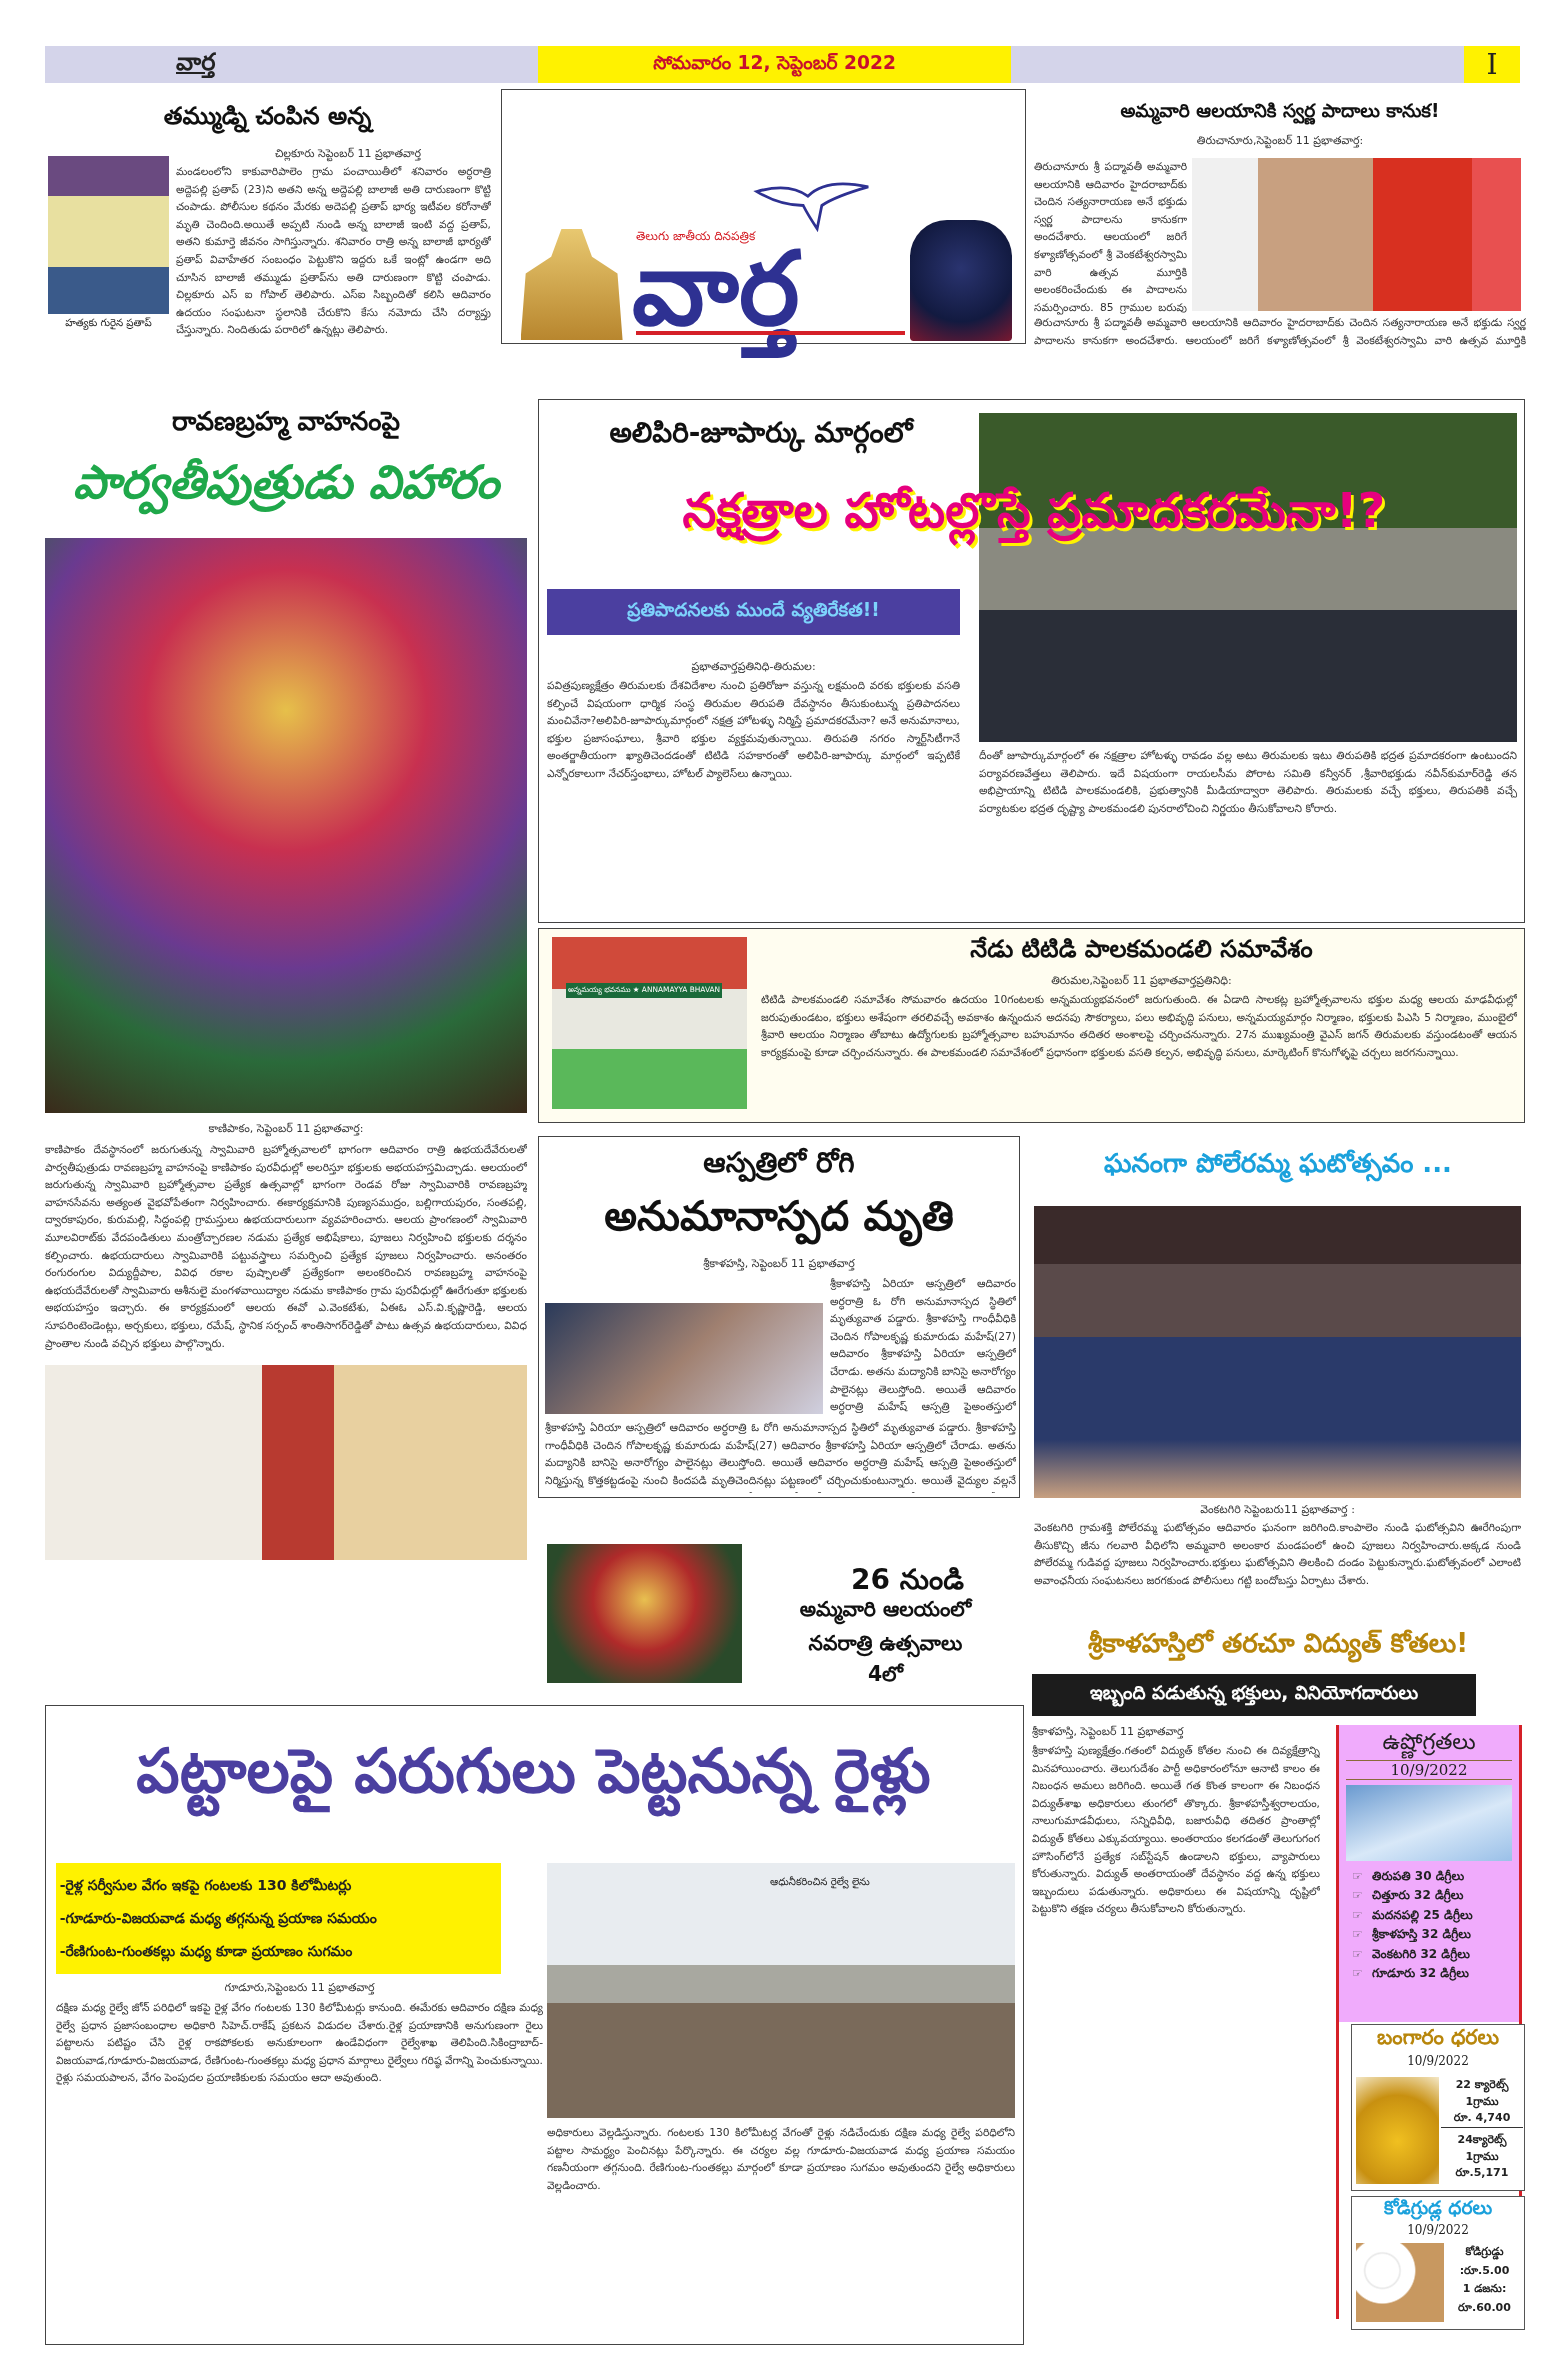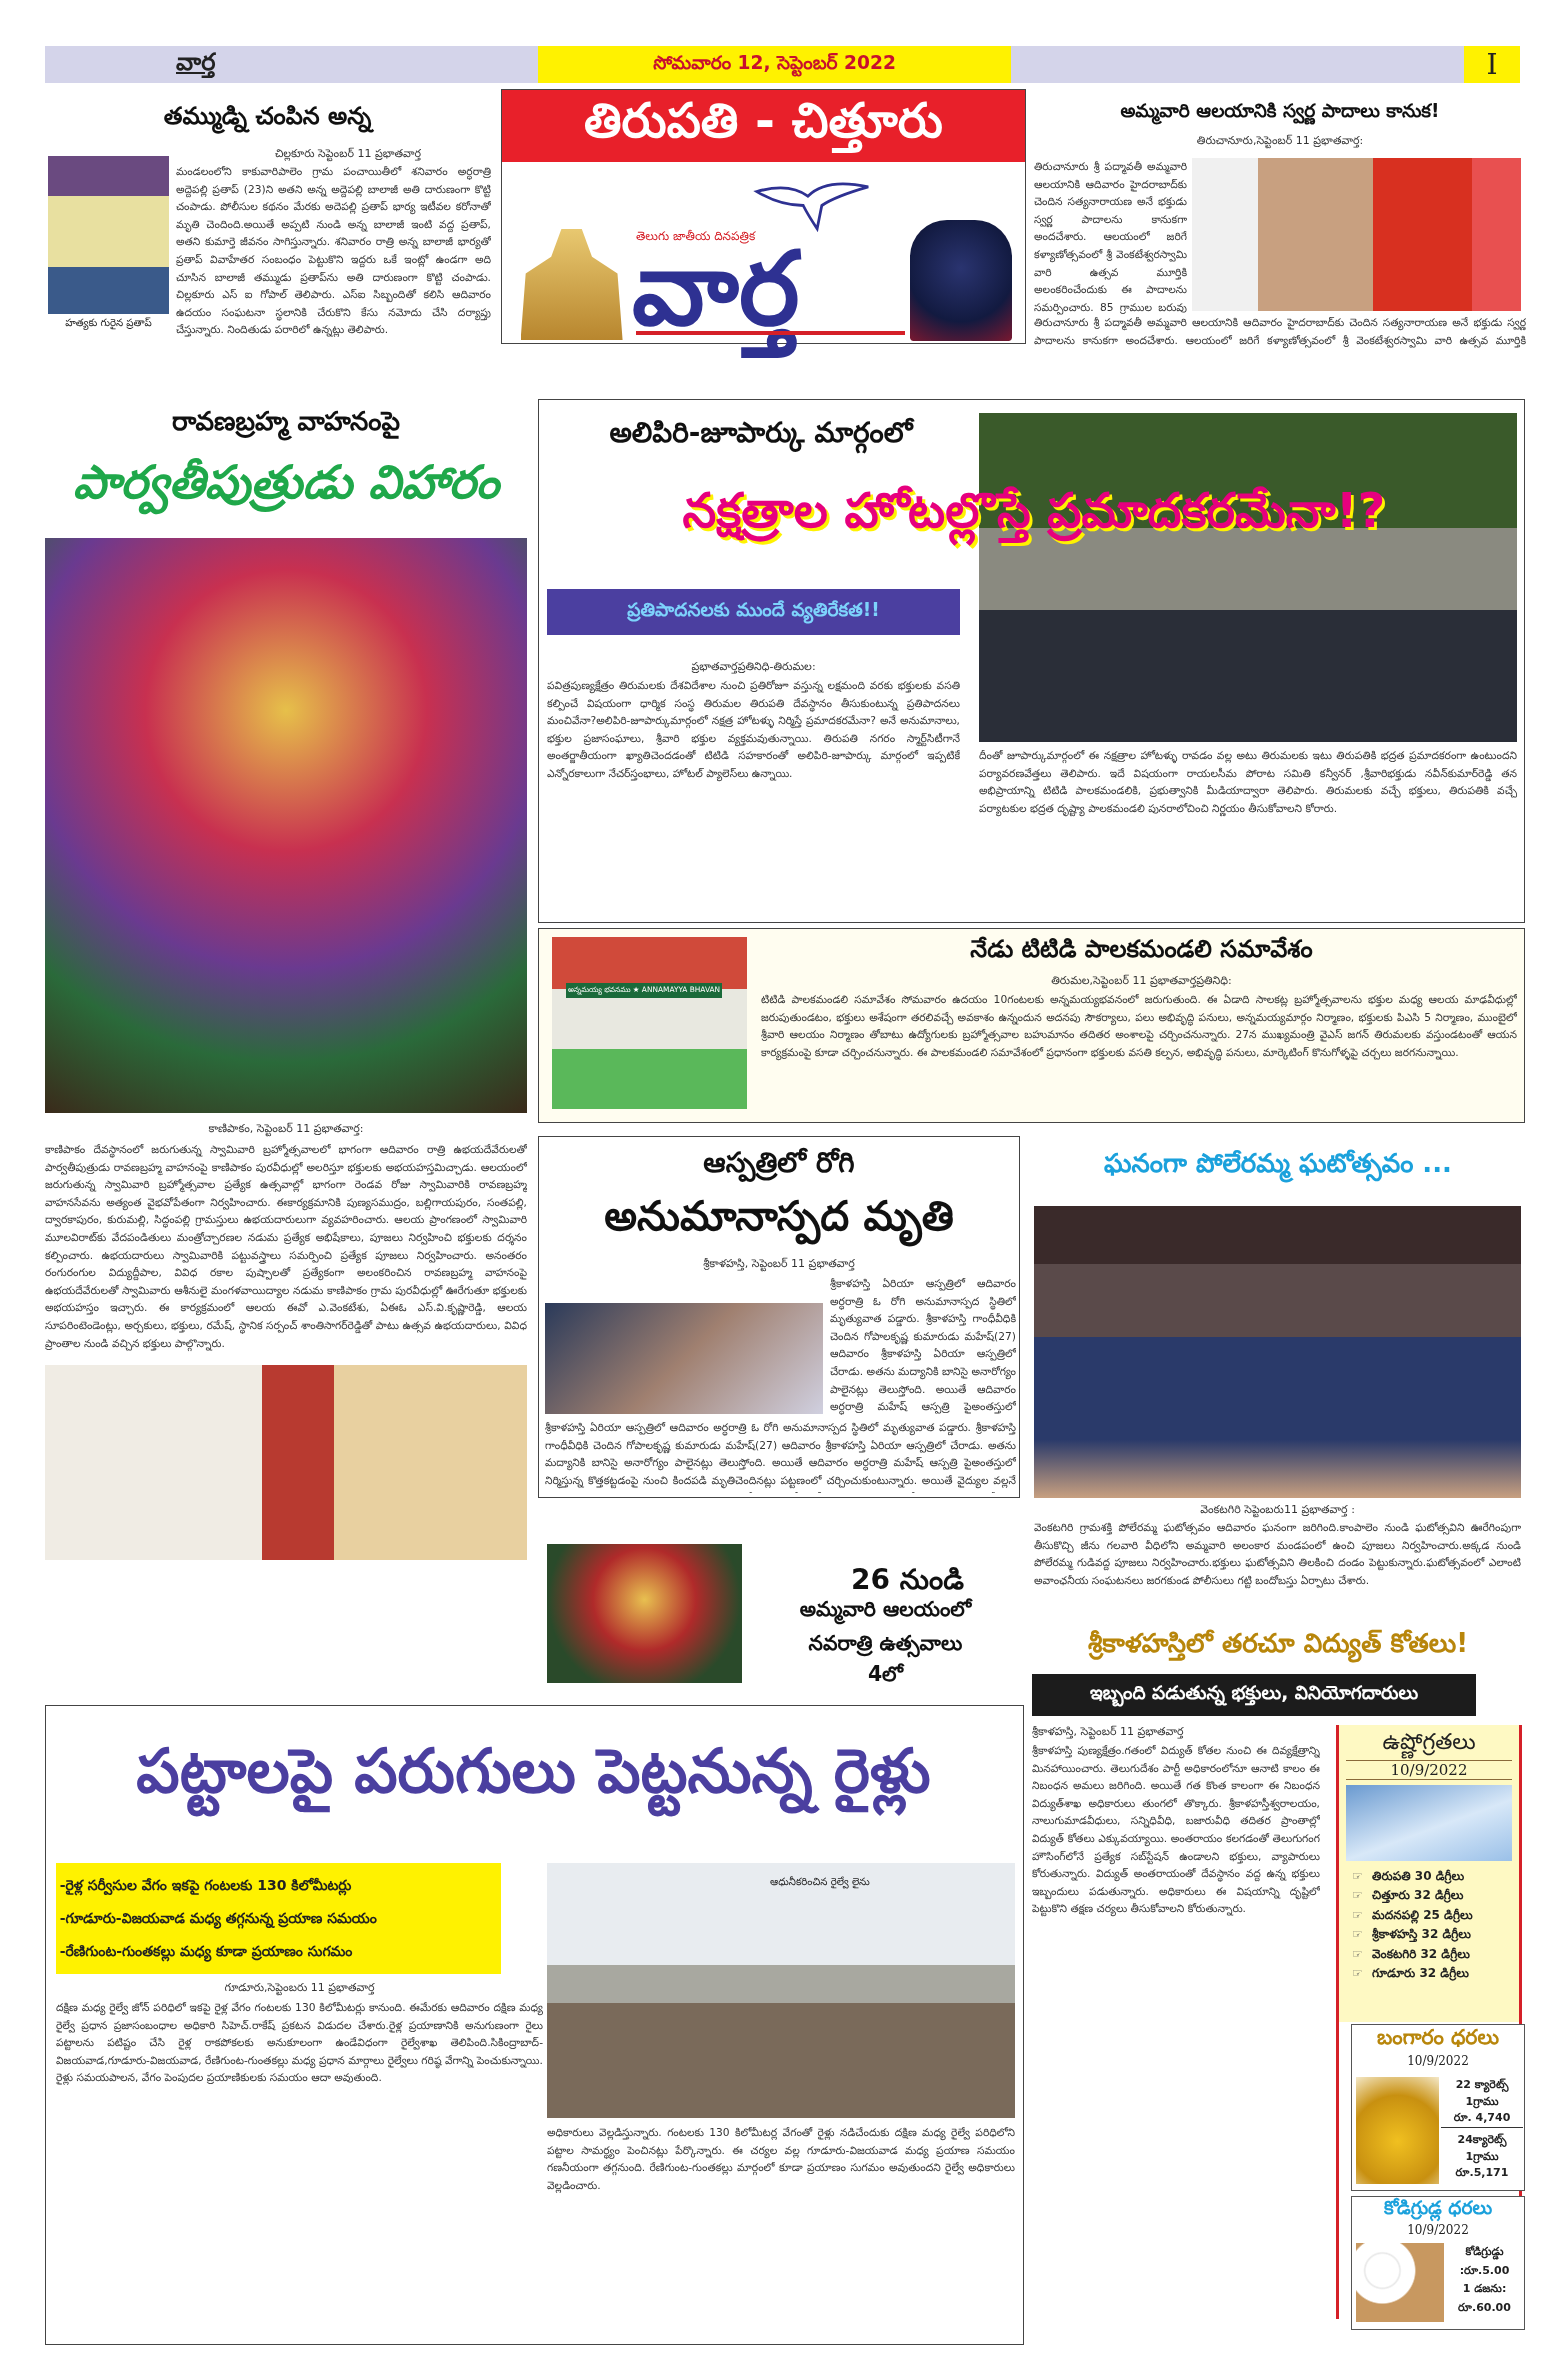--- a/index.html
+++ b/index.html
@@ -16,35 +16,34 @@
   .mast-bar { position: absolute; left: 134px; top: 241px; width: 269px; height: 3.7px; background: #d52028; }
   .dove { position: absolute; left: 250px; top: 83px; width: 121px; height: 65px; }
   .temple { position: absolute; left: 18.6px; top: 139px; width: 102px; height: 111px; background: linear-gradient(#e8c870, #b8862e); clip-path: polygon(40% 0,60% 0,70% 25%,95% 40%,100% 100%,0 100%,5% 40%,30% 25%); }
   .ganesh { position: absolute; left: 408px; top: 130px; width: 102px; height: 121px; background: radial-gradient(circle at 50% 40%, #2a3470, #121a40 60%, #7a1830); border-radius: 37px 37px 3.7px 3.7px; }
   .headline { font-weight: bold; text-align: center; color: #111; }
   .body-text { font-size: 10.7px; line-height: 17.6px; color: #333; text-align: justify; }
   .dateline { font-size: 11px; text-align: center; color: #333; }
   .photo { background: #888; }
   .box { border: 1.9px solid #444; }
   .banner-dark { background: #1c1c1c; color: #fff; font-weight: bold; display: flex; align-items: center; justify-content: center; }
-  .wx-box { border-left: 3.7px solid #d52028; border-right: 3.7px solid #d52028; background: #fef9c3; }
+  .wx-box { border-left: 3.7px solid #d52028; border-right: 3.7px solid #d52028; background: #f0abfc; }
   .wx-item { font-size: 12px; font-weight: bold; margin-left: 13px; line-height: 19.5px; }
   .wx-item .hand { color: #555; margin-right: 9.3px; }
   .price-box { border: 1.9px solid #555; background: #fff; margin-left: 10px; }
 </style>
 </head>
 <body>
 
 <div class="abs hdr-strip"></div>
 <div class="abs hdr-logo">వార్త</div>
 <div class="abs hdr-date">సోమవారం 12, సెప్టెంబర్ 2022</div>
 <div class="abs hdr-page">I</div>
 
 <div class="abs masthead">
-  <div class="mast-red">తిరుపతి - చిత్తూరు</div>
   <svg class="dove" viewBox="0 0 130 70">
     <path d="M5 20 Q40 10 60 25 Q80 5 125 15 Q90 25 75 35 L70 60 Q60 45 55 35 Q30 35 5 20 Z" fill="#fff" stroke="#2e3192" stroke-width="3"></path>
   </svg>
   <div class="temple"></div>
   <div class="mast-tag">తెలుగు జాతీయ దినపత్రిక</div>
   <div class="mast-logo">వార్త</div>
   <div class="mast-bar"></div>
   <div class="ganesh"></div>
 </div>
 

